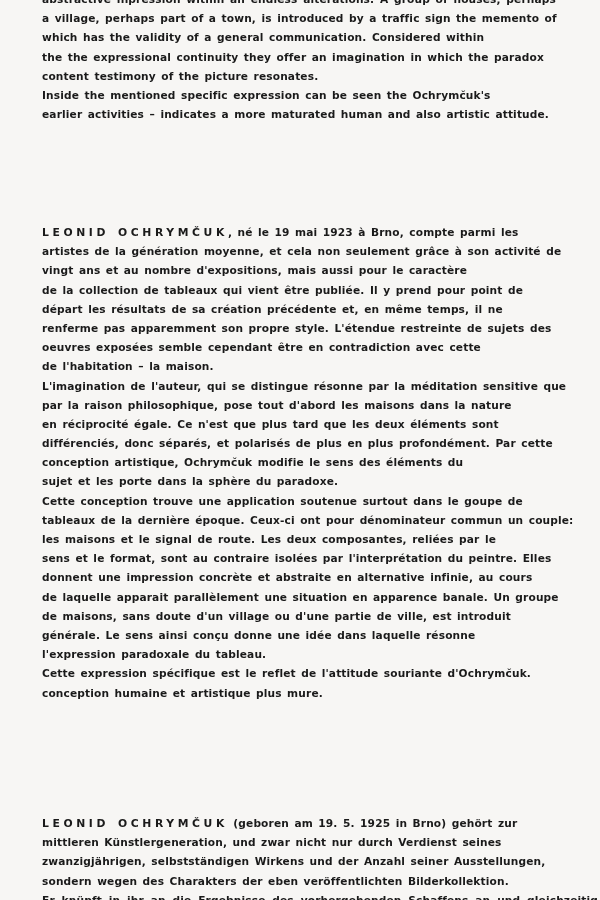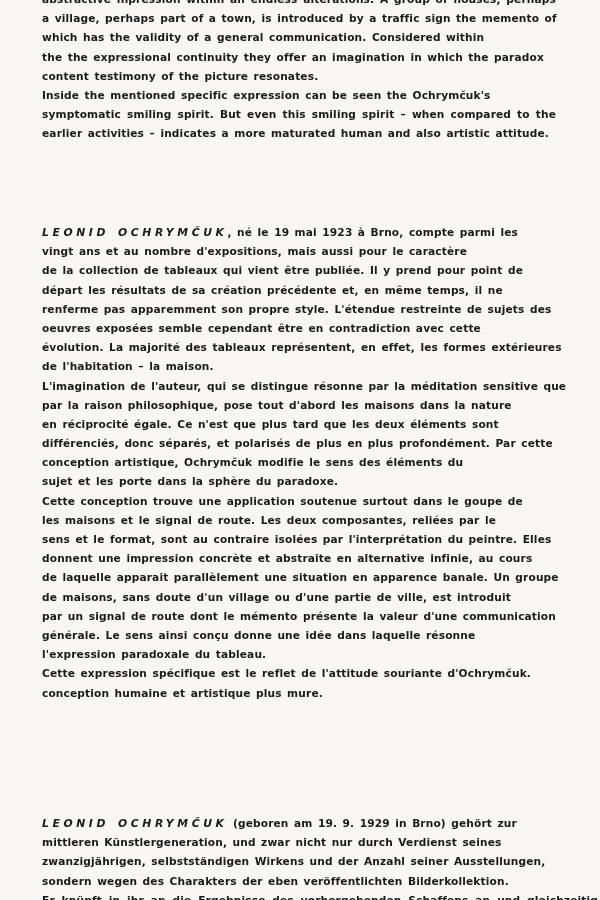--- a/index.html
+++ b/index.html
@@ -18,71 +18,69 @@
     font-size: 10.6px;
     white-space: nowrap;
     letter-spacing: 0.15px;
     word-spacing: 1.6px;
   }
   .line.justify { text-align: justify; text-align-last: justify; width: 514px; }
   .name {
     letter-spacing: 3.6px;
     font-size: 10.8px;
     font-weight: bold;
-    font-style: italic;
   }
   #en { top: -10px; }
   #fr { top: 223px; }
   #de { top: 814px; }
 </style>
 </head>
 <body>
 
 <div class="page">
 
   <div class="block" id="en">
     <div class="line justify">abstractive inpression within an endless alterations. A group of houses, perhaps</div>
     <div class="line justify">a village, perhaps part of a town, is introduced by a traffic sign the memento of</div>
     <div class="line">which has the validity of a general communication. Considered within</div>
     <div class="line">the the expressional continuity they offer an imagination in which the paradox</div>
     <div class="line">content testimony of the picture resonates.</div>
     <div class="line">Inside the mentioned specific expression can be seen the Ochrymčuk's</div>
-    <div class="line justify">symptomatic smiling spirit. But even this smiling spirit – when compared to the</div>
     <div class="line">earlier activities – indicates a more maturated human and also artistic attitude.</div>
   </div>
 
   <div class="block" id="fr">
     <div class="line"><span class="name">LEONID OCHRYMČUK</span><span>, né le 19 mai 1923 à Brno, compte parmi les</span></div>
+    <div class="line justify">artistes de la génération moyenne, et cela non seulement grâce à son activité de</div>
     <div class="line">vingt ans et au nombre d'expositions, mais aussi pour le caractère</div>
     <div class="line">de la collection de tableaux qui vient être publiée. Il y prend pour point de</div>
     <div class="line">départ les résultats de sa création précédente et, en même temps, il ne</div>
     <div class="line">renferme pas apparemment son propre style. L'étendue restreinte de sujets des</div>
     <div class="line">oeuvres exposées semble cependant être en contradiction avec cette</div>
-    <div class="line justify">évolution. La majorité des tableaux représentent, en effet, les formes extérieures</div>
     <div class="line">de l'habitation – la maison.</div>
     <div class="line justify">L'imagination de l'auteur, qui se distingue résonne par la méditation sensitive que</div>
     <div class="line">par la raison philosophique, pose tout d'abord les maisons dans la nature</div>
     <div class="line">en réciprocité égale. Ce n'est que plus tard que les deux éléments sont</div>
     <div class="line">différenciés, donc séparés, et polarisés de plus en plus profondément. Par cette</div>
     <div class="line">conception artistique, Ochrymčuk modifie le sens des éléments du</div>
     <div class="line">sujet et les porte dans la sphère du paradoxe.</div>
     <div class="line">Cette conception trouve une application soutenue surtout dans le goupe de</div>
+    <div class="line justify">tableaux de la dernière époque. Ceux-ci ont pour dénominateur commun un couple:</div>
     <div class="line">les maisons et le signal de route. Les deux composantes, reliées par le</div>
     <div class="line">sens et le format, sont au contraire isolées par l'interprétation du peintre. Elles</div>
     <div class="line">donnent une impression concrète et abstraite en alternative infinie, au cours</div>
     <div class="line">de laquelle apparait parallèlement une situation en apparence banale. Un groupe</div>
     <div class="line">de maisons, sans doute d'un village ou d'une partie de ville, est introduit</div>
-    <div class="line justify">par un signal de route dont le mémento présente la valeur d'une communication</div>
     <div class="line">générale. Le sens ainsi conçu donne une idée dans laquelle résonne</div>
     <div class="line">l'expression paradoxale du tableau.</div>
     <div class="line">Cette expression spécifique est le reflet de l'attitude souriante d'Ochrymčuk.</div>
     <div class="line">conception humaine et artistique plus mure.</div>
   </div>
 
   <div class="block" id="de">
-    <div class="line"><span class="name">LEONID OCHRYMČUK</span><span> (geboren am 19. 9. 1929 in Brno) gehört zur</span></div>
+    <div class="line"><span class="name">LEONID OCHRYMČUK</span><span> (geboren am 19. 5. 1925 in Brno) gehört zur</span></div>
     <div class="line">mittleren Künstlergeneration, und zwar nicht nur durch Verdienst seines</div>
     <div class="line">zwanzigjährigen, selbstständigen Wirkens und der Anzahl seiner Ausstellungen,</div>
     <div class="line">sondern wegen des Charakters der eben veröffentlichten Bilderkollektion.</div>
     <div class="line" style="width:556px;text-align:justify;text-align-last:justify;">Er knüpft in ihr an die Ergebnisse des vorhergehenden Schaffens an und gleichzeitig</div>
   </div>
 
 </div>
 
 </body></html>

